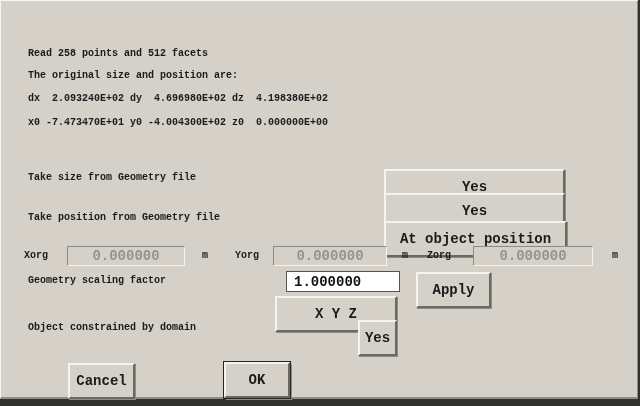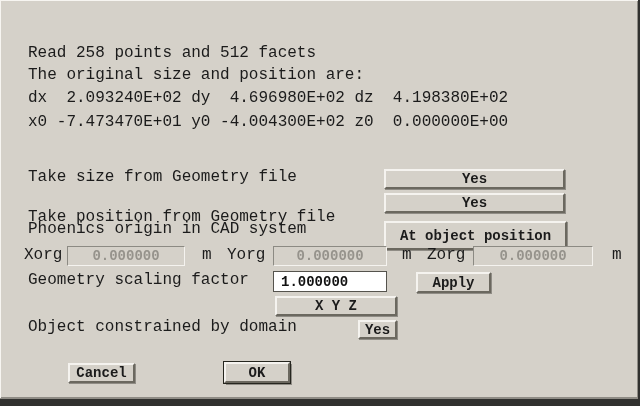--- a/index.html
+++ b/index.html
@@ -43,77 +43,76 @@
     box-shadow:1px 1px 0 rgba(0,0,0,.35);
     font-family:"Liberation Sans","DejaVu Sans",sans-serif;
     font-size:10px;font-weight:bold;color:#111;
     display:flex;align-items:center;justify-content:center;
     line-height:1;cursor:default;
   }
   .tbtn.help{right:25px}
   .tbtn.close{right:7px}
   .label{
     position:absolute;
-    font-size:16px;font-weight:normal;color:var(--text);
+    font-size:10px;font-weight:bold;color:var(--text);
     white-space:pre;line-height:15px;letter-spacing:0;
   }
   .btn{
     position:absolute;
     background:var(--dialog-bg);
     border:2px solid;
     border-color:var(--edge-light) var(--edge-dark) var(--edge-dark) var(--edge-light);
     box-shadow:1px 1px 0 #8f8c85;
     font-family:"Liberation Mono","DejaVu Sans Mono",monospace;
     font-size:14px;font-weight:bold;color:var(--text);
     display:flex;align-items:center;justify-content:center;
-    white-space:pre;padding:0;cursor:default;line-height:1;
+    white-space:pre;padding:16px;cursor:default;line-height:1;
   }
   .btn.default{
     box-shadow:0 0 0 1px #26261f, 2px 2px 0 #8f8c85;
   }
   .field{
     position:absolute;height:20px;
     background:var(--dialog-bg);
     border:1px solid;
     border-color:#8c8a83 var(--edge-light) var(--edge-light) #8c8a83;
     font-family:"Liberation Mono","DejaVu Sans Mono",monospace;
     font-size:14px;font-weight:bold;color:var(--disabled-text);
     text-align:center;outline:none;
   }
   .field.enabled{
     height:21px;
     background:#ffffff;color:#111;
     border:1px solid #55534d;
-    text-align:left;padding-left:7px;
+    text-align:left;padding-left:7px;margin-left:13px;
   }
 </style>
 </head>
 <body>
 
 <div class="window">
 
 
   <div class="label" style="left:28px;top:46px">Read 258 points and 512 facets</div>
   <div class="label" style="left:28px;top:68px">The original size and position are:</div>
   <div class="label" style="left:28px;top:91px">dx  2.093240E+02 dy  4.696980E+02 dz  4.198380E+02</div>
   <div class="label" style="left:28px;top:115px">x0 -7.473470E+01 y0 -4.004300E+02 z0  0.000000E+00</div>
 
   <div class="label" style="left:28px;top:170px">Take size from Geometry file</div>
   <button class="btn" style="left:384px;top:169px;width:181px;height:20px">Yes</button>
 
   <div class="label" style="left:28px;top:210px">Take position from Geometry file</div>
   <button class="btn" style="left:384px;top:193px;width:181px;height:20px">Yes</button>
 
-  <div class="label" style="left:28px;top:222px">Phoenics origin in CAD system</div>
   <button class="btn" style="left:384px;top:221px;width:183px;height:29px">At object position</button>
 
   <div class="label" style="left:24px;top:248px">Xorg</div>
   <input class="field" style="left: 67px; top: 246px; width: 118px;" readonly="" value="0.000000">
   <div class="label" style="left:202px;top:248px">m</div>
-  <div class="label" style="left:227px;top:248px">Yorg</div>
+  <div class="label" style="left:235px;top:248px">Yorg</div>
   <input class="field" style="left: 273px; top: 246px; width: 114px;" readonly="" value="0.000000">
   <div class="label" style="left:402px;top:248px">m</div>
   <div class="label" style="left:427px;top:248px">Zorg</div>
   <input class="field" style="left: 473px; top: 246px; width: 120px;" readonly="" value="0.000000">
   <div class="label" style="left:612px;top:248px">m</div>
 
   <div class="label" style="left:28px;top:273px">Geometry scaling factor</div>
   <input class="field enabled" style="left: 273px; top: 271px; width: 114px;" value="1.000000">
   <button class="btn" style="left:416px;top:272px;width:75px;height:21px">Apply</button>
 

